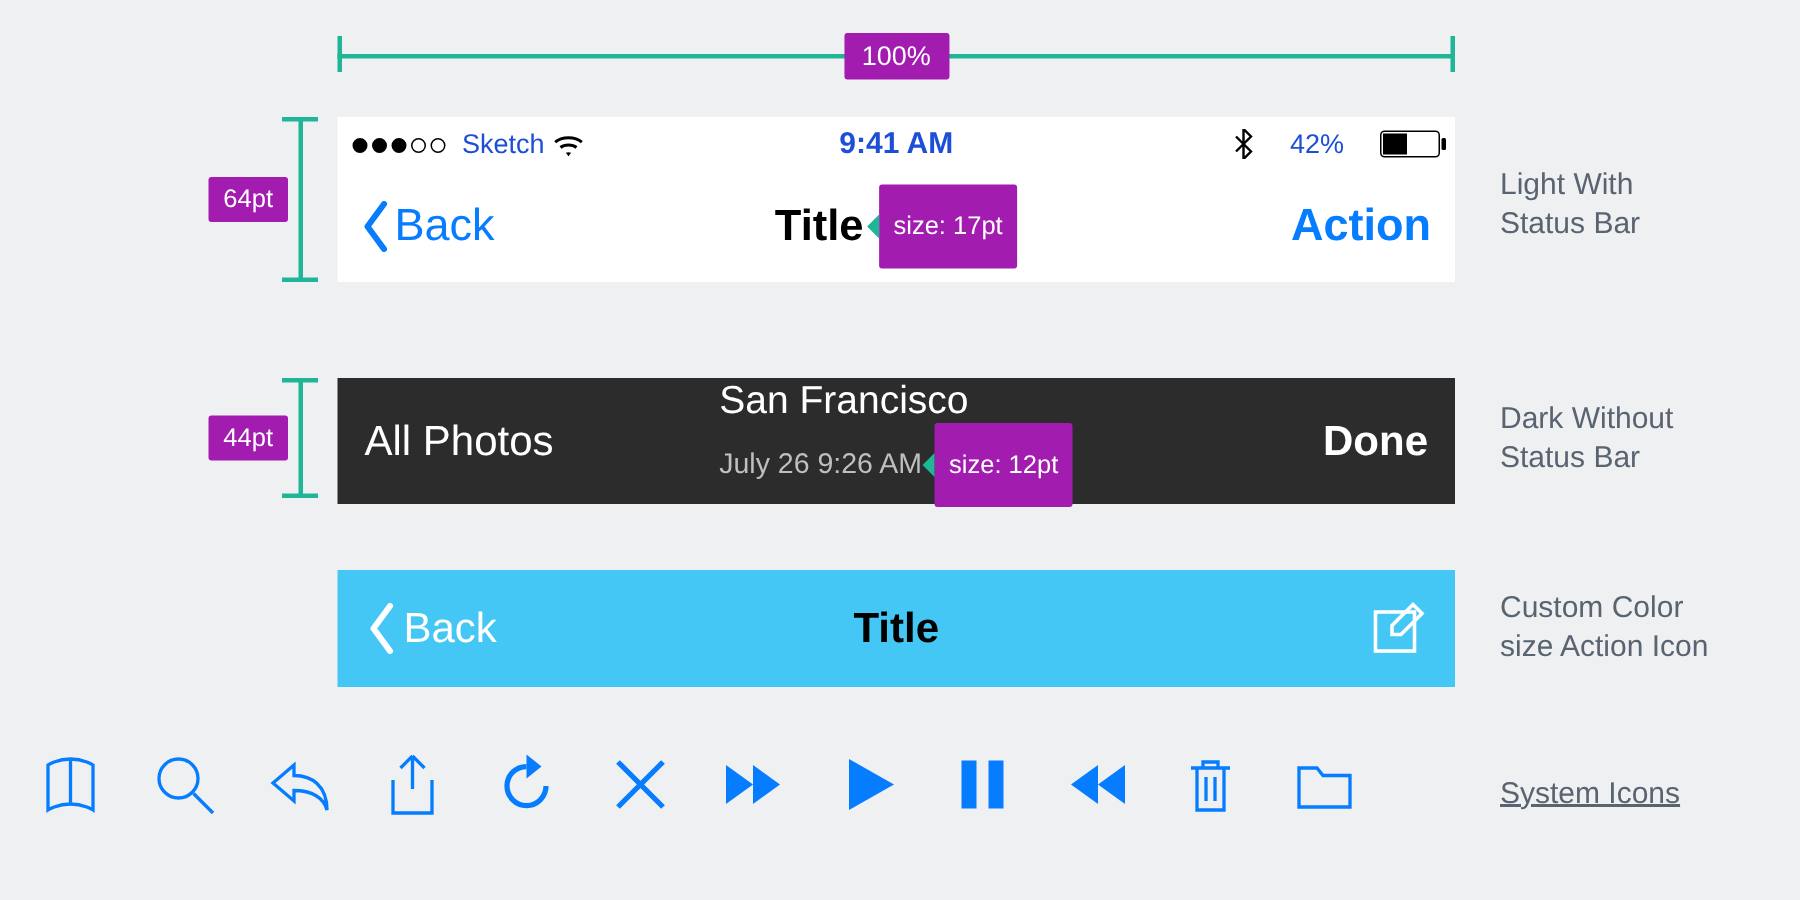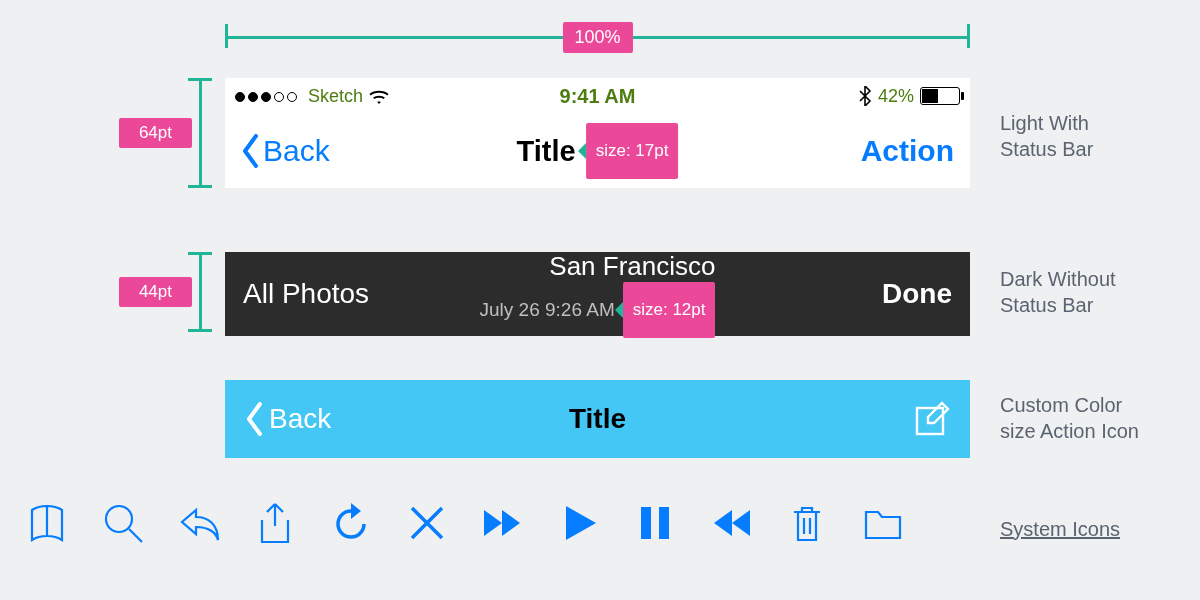--- a/index.html
+++ b/index.html
@@ -4,21 +4,21 @@
 <style>
   * { box-sizing: border-box; margin: 0; padding: 0; }
   body {
     background: #eef0f2;
     font-family: -apple-system, "Helvetica Neue", Helvetica, Arial, sans-serif;
     width: 1200px;
     height: 600px;
     position: relative;
     overflow: hidden;
   }
-  .teal { background: #ec4899; color: #fff; }
+  .teal { background: #a21caf; color: #fff; }
   .side-label {
     position: absolute;
     left: 1000px;
     color: #5a6470;
     font-size: 20px;
     line-height: 1.3;
     font-weight: 300;
   }
 
   
@@ -39,31 +39,31 @@
   }
 
   
   .vmeasure { position:absolute; }
   .vmeasure .vline { position:absolute; left:50%; width:3px; margin-left:-1px; background:#1fb596; top:0; bottom:0;}
   .vmeasure .vtick { position:absolute; left:50%; margin-left:-12px; width:24px; height:3px; background:#1fb596;}
   .vmeasure .top   { top:0;}
   .vmeasure .bot   { bottom:0;}
   .vmeasure .badge {
     position:absolute; right:18px; top:50%; transform:translateY(-50%);
-    padding:5px 20px; font-size:17px; font-weight:500; border-radius:2px;
+    padding:5px 10px; font-size:17px; font-weight:500; border-radius:2px;
   }
 
   
   .bar { position:absolute; left:225px; width:745px; }
 
   
   .light-bar { top:78px; height:110px; background:#fff; }
-  .status { display:flex; justify-content:space-between; align-items:center; height:36px; padding:0 10px; font-size:18px; font-weight:400; color:#4d7c0f;}
+  .status { display:flex; justify-content:space-between; align-items:center; height:36px; padding:0 10px; font-size:18px; font-weight:400; color:#1d4ed8;}
   .status .center { position:absolute; left:50%; transform:translateX(-50%); font-size:20px; font-weight:600;}
-  .status .right { display:flex; align-items:center; gap:6px;}
+  .status .right { display:flex; align-items:center; gap:24px;}
   .dots { display:inline-flex; gap:3px; margin-right:6px; vertical-align:middle;}
   .dot  { width:10px; height:10px; border-radius:50%; border:1px solid #000;}
   .dot.fill { background:#000;}
   .wifi-icon { width:22px; height:16px; display:inline-block; vertical-align:middle;}
   .bt-icon { width:14px; height:20px; display:inline-block;}
   .batt { width:40px; height:18px; border:1.5px solid #000; border-radius:3px; position:relative; display:inline-block;}
   .batt::after { content:""; position:absolute; right:-5px; top:4px; width:3px; height:8px; background:#000; border-radius:1px;}
   .batt .fill { position:absolute; left:1px; top:1px; bottom:1px; width:42%; background:#000;}
 
   .nav-row { display:flex; justify-content:space-between; align-items:center; height:74px; padding:0 16px;}
@@ -74,21 +74,21 @@
 
   .size-badge { padding:18px 10px; font-size:17px; font-weight:500; border-radius:2px; white-space:nowrap; position:relative;}
   .size-badge::before{
     content:""; position:absolute; left:-8px; top:50%; transform:translateY(-50%);
     border:8px solid transparent; border-right-color:#1fb596; border-left:0;
   }
 
   
   .dark-bar { top:252px; height:84px; background:#2c2c2c; color:#fff; display:flex; align-items:center; padding:0 18px;}
   .dark-bar .left  { font-size:28px; font-weight:400;}
-  .dark-bar .center{ position:absolute; left:50%; transform:translateX(-50%); text-align:right;}
+  .dark-bar .center{ position:absolute; left:50%; transform:translateX(-50%); text-align:left;}
   .dark-bar .center .t1{ font-size:26px; font-weight:400;}
   .dark-bar .center .t2{ font-size:19px; font-weight:300; color:#bfbfbf; display:inline-flex; align-items:center; gap:8px;}
   .dark-bar .right { margin-left:auto; font-size:28px; font-weight:600;}
 
   
   .cyan-bar { top:380px; height:78px; background:#44c7f4; display:flex; align-items:center; justify-content:space-between; padding:0 20px;}
   .cyan-bar .left { display:flex; align-items:center; gap:4px; color:#fff; font-size:28px; font-weight:300;}
   .cyan-bar .title{ color:#000; font-size:28px; font-weight:700; position:absolute; left:50%; transform:translateX(-50%);}
   .compose-icon { width:36px; height:36px; }
 

